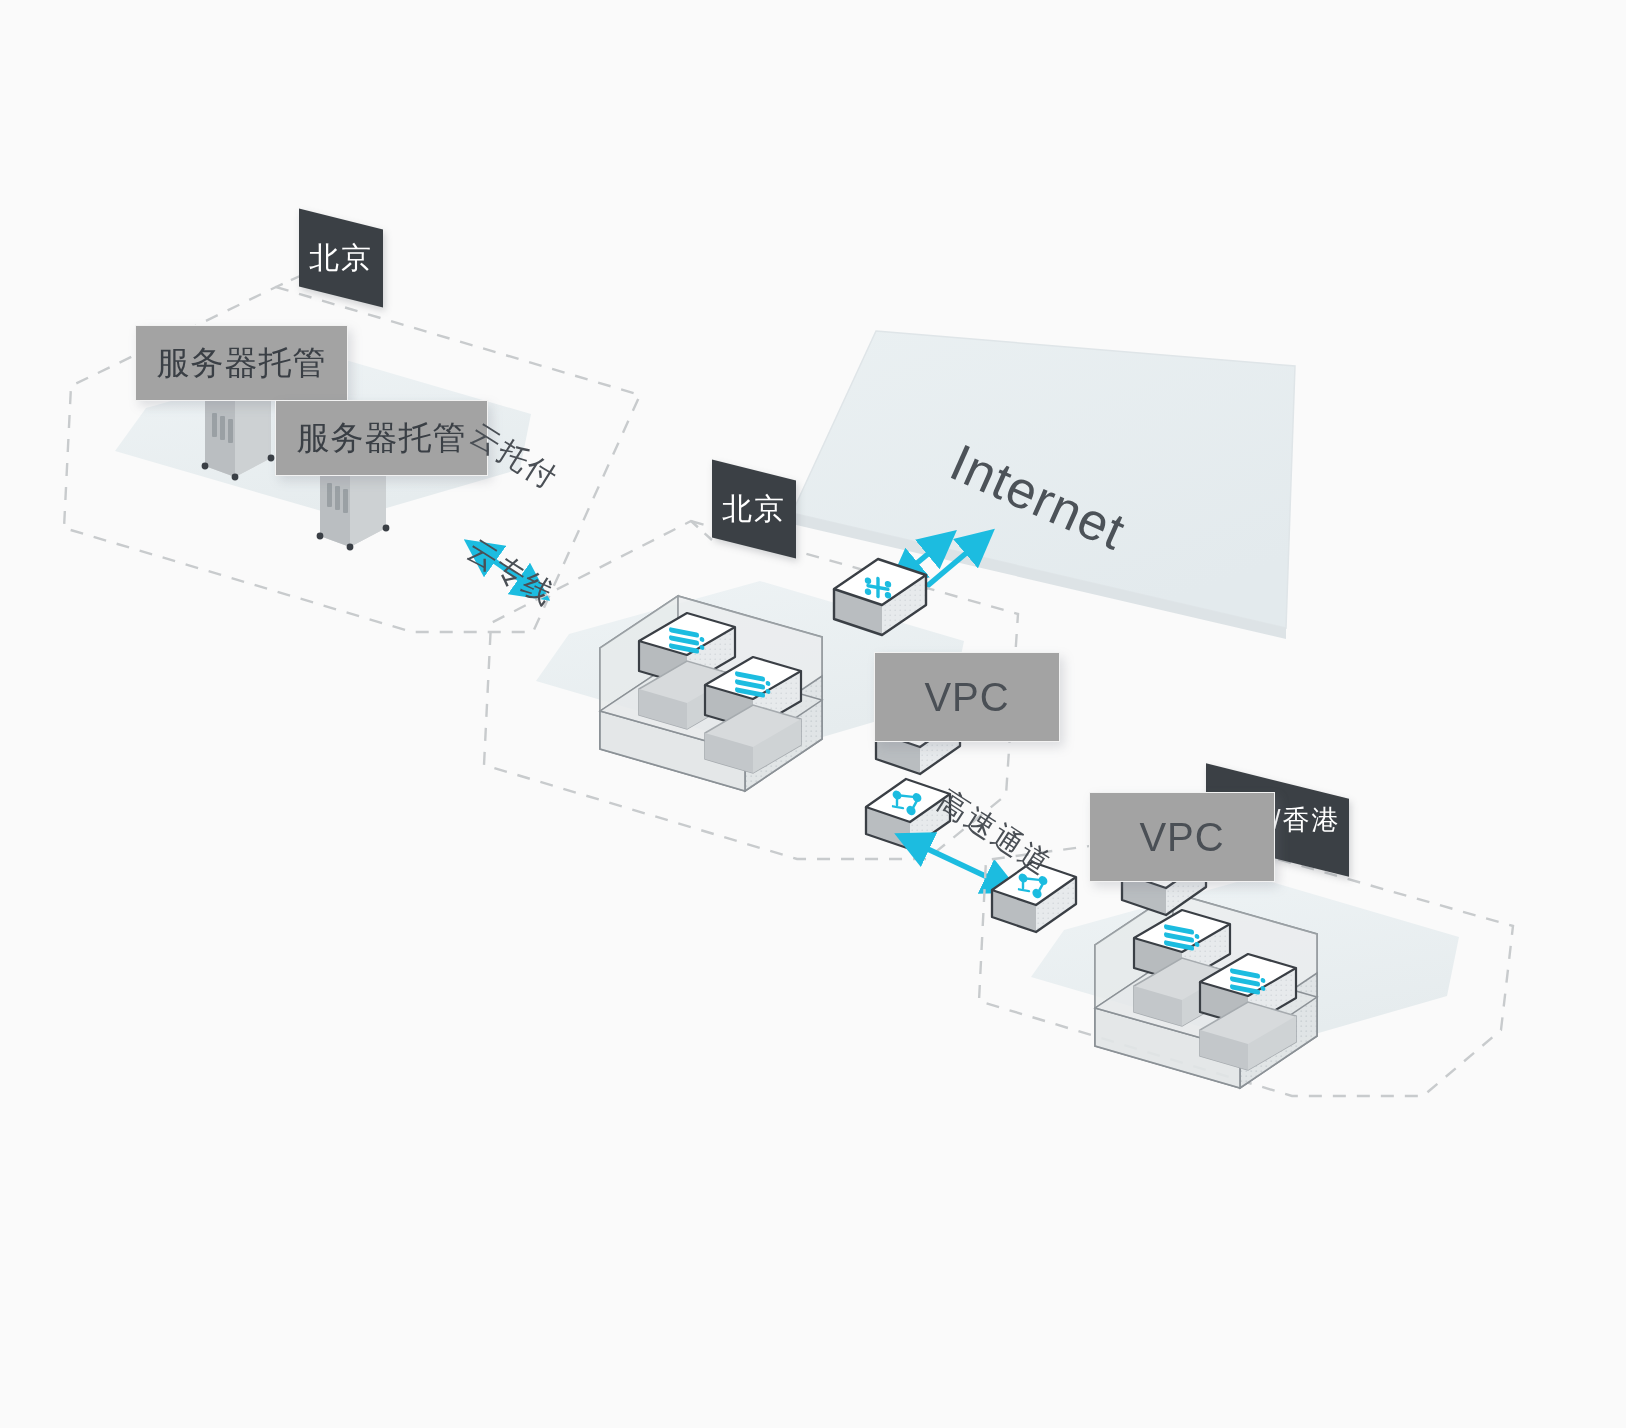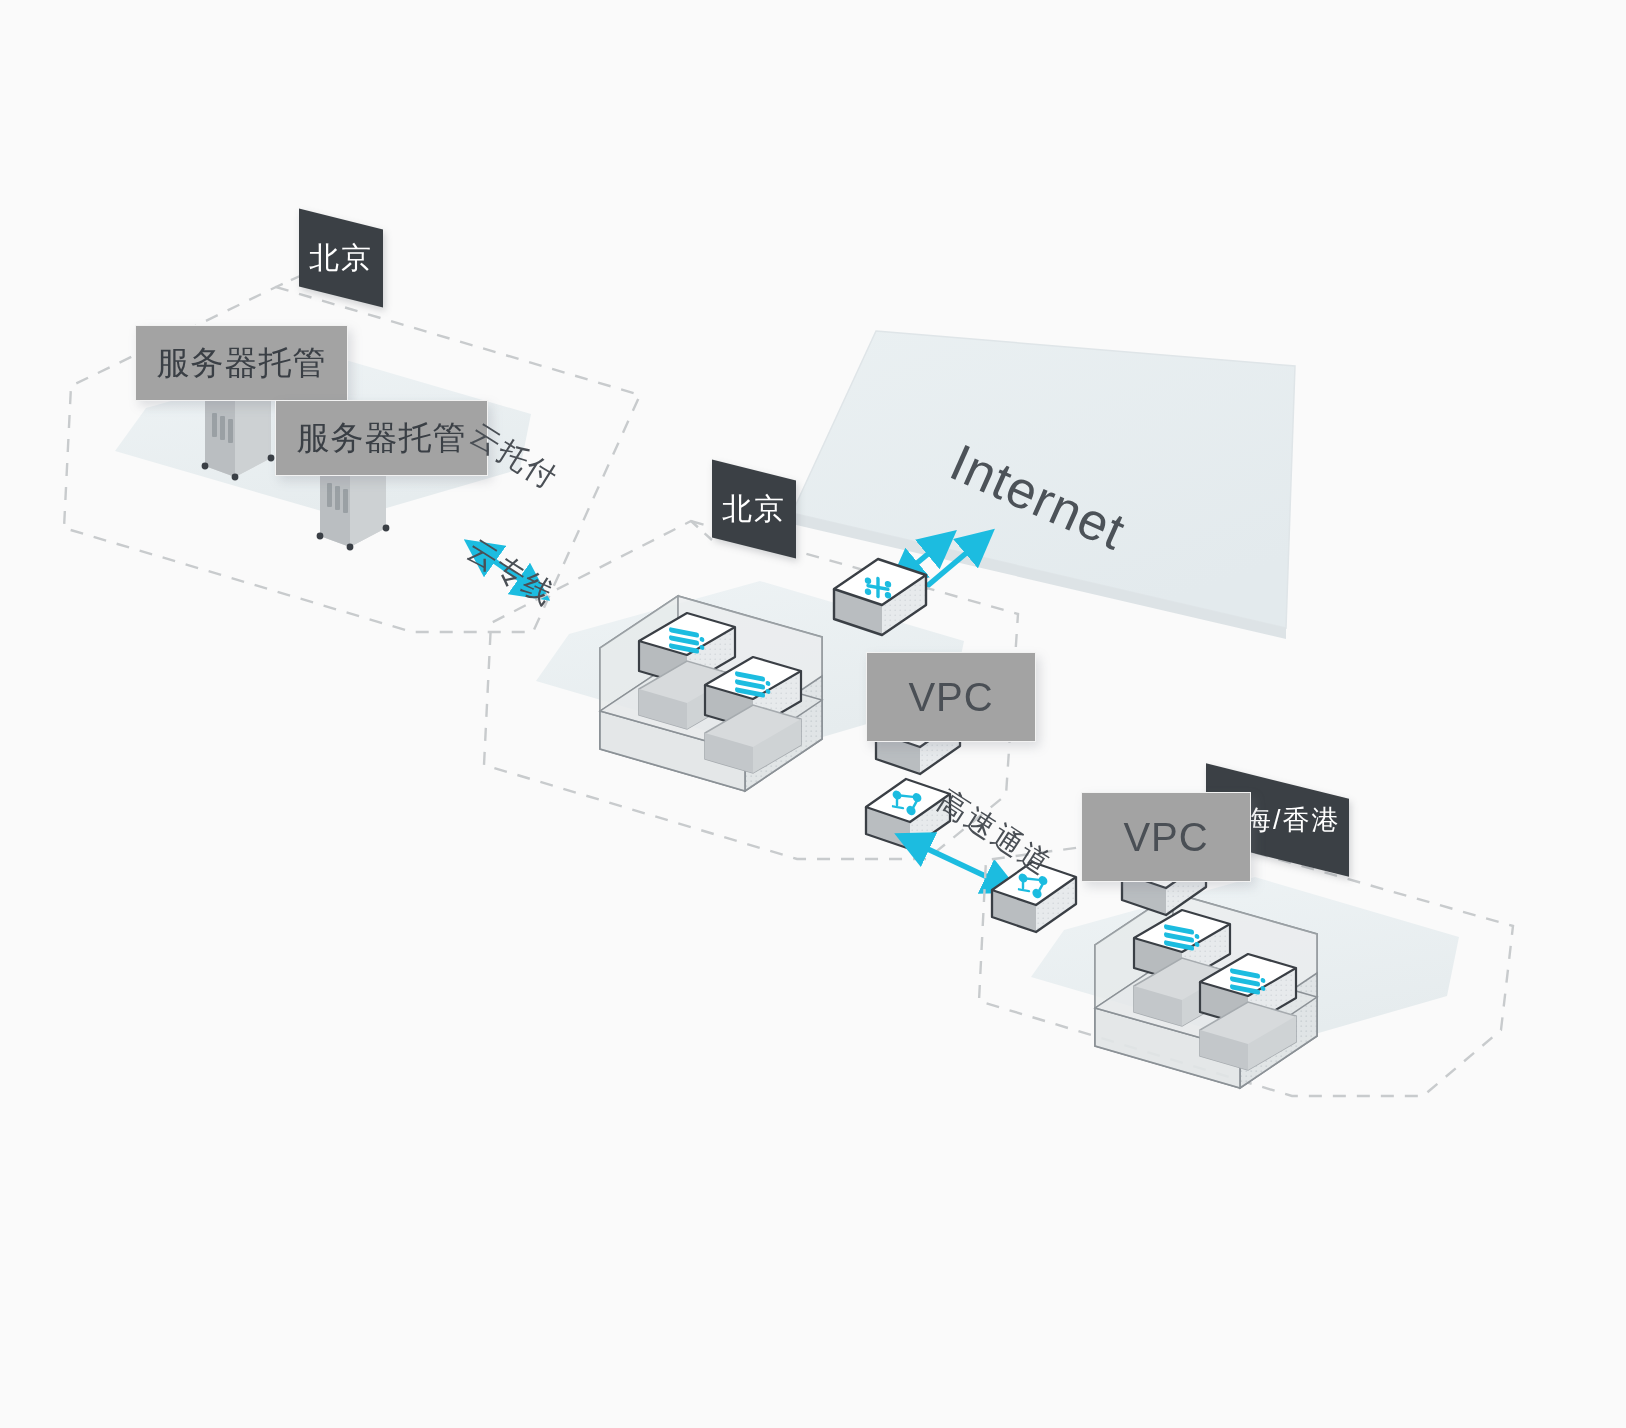--- a/index.html
+++ b/index.html
@@ -17,21 +17,21 @@
   .lbl-card{
     position:absolute;
     background:#a3a3a3;
     color:#3a3f45;
     box-shadow:4px 5px 10px rgba(120,125,135,.22);
     display:flex;align-items:center;justify-content:center;
     white-space:nowrap;
     border:1px solid #f2f2f2;
   }
   .lbl-cn{font-size:33px;letter-spacing:1px;padding:10px 18px;}
-  .lbl-vpc{font-size:40px;padding:14px 32px;letter-spacing:1px;color:#4a4f55;}
+  .lbl-vpc{font-size:40px;padding:14px 40px;letter-spacing:1px;color:#4a4f55;margin-left:8px;}
 
   .region-badge{
     position:absolute;
     background:#3b4045;
     color:#ffffff;
     font-size:30px;
     letter-spacing:2px;
     display:flex;align-items:center;justify-content:center;
     white-space:nowrap;
     box-shadow:2px 3px 7px rgba(90,95,105,.25);

